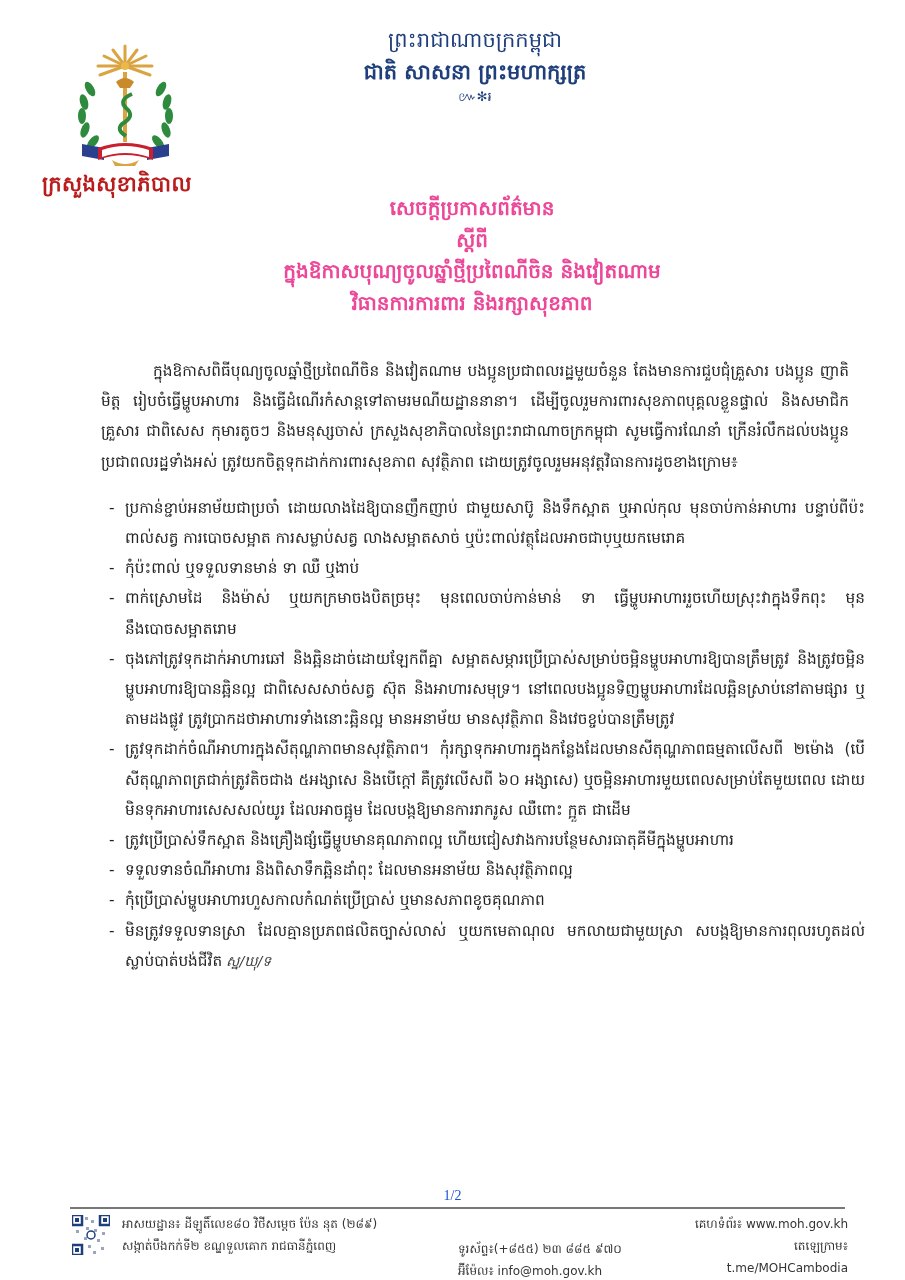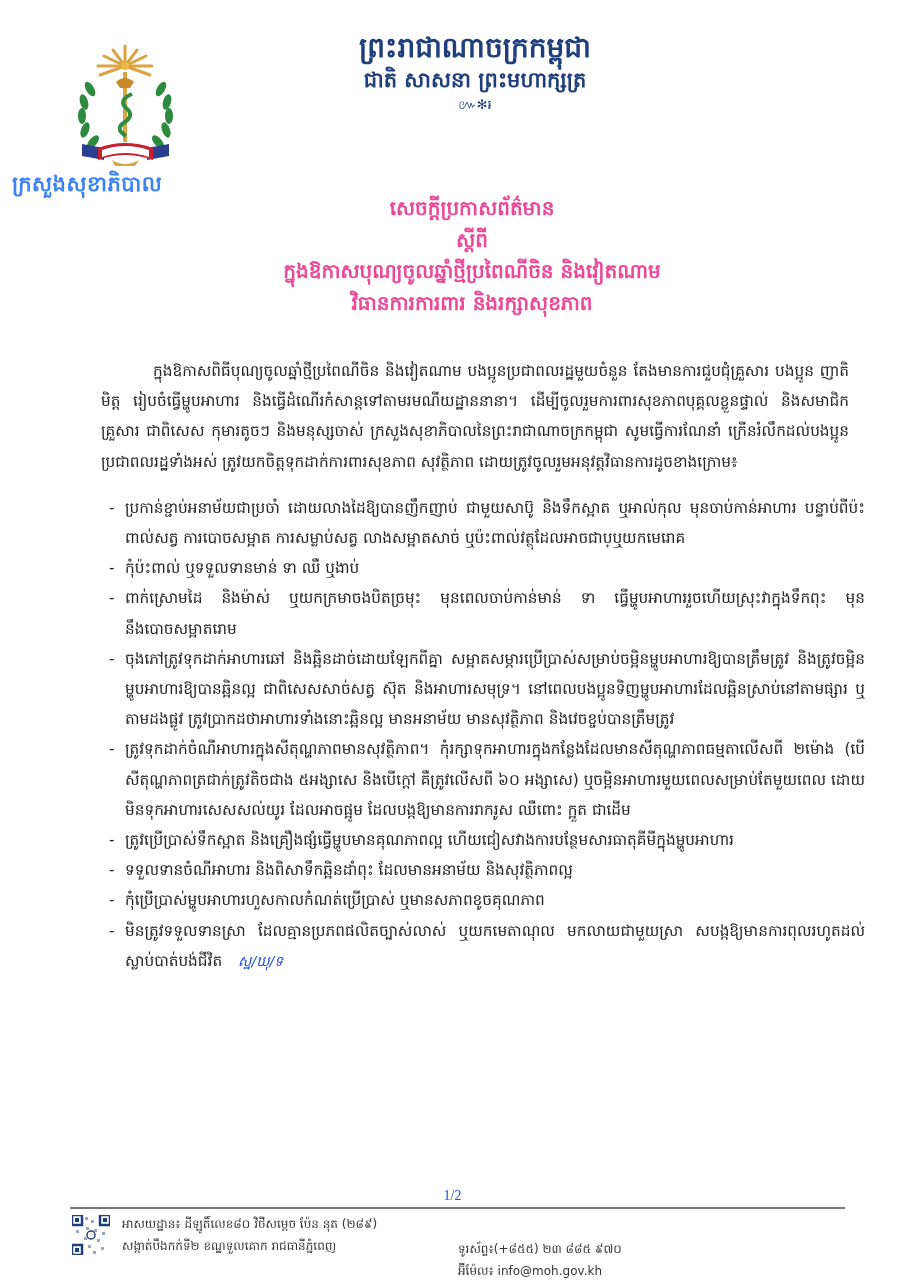--- a/index.html
+++ b/index.html
@@ -2,41 +2,41 @@
 <html><head>
 <meta charset="utf-8">
 <style>
   html, body { margin:0; padding:0; background:#ffffff; }
   body { width:905px; height:1280px; position:relative; overflow:hidden;
          font-family:"DejaVu Sans", sans-serif; color:#1a1a1a; }
   .page { position:absolute; left:0; top:0; width:905px; height:1280px; background:#fff; }
 
   
   .logo { position:absolute; left:68px; top:44px; width:115px; height:125px; }
-  .ministry-name { position:absolute; left:12px; top:170px; width:210px; 
-    font-size:21px; font-weight:bold; color:#3b82f6; letter-spacing:0.5px; }
+  .ministry-name { position:absolute; left:12px; top:170px; width:210px; text-align:center;
+    font-size:21px; font-weight:bold; color:#b91c1c; letter-spacing:0.5px; }
 
   
   .kingdom { position:absolute; left:300px; top:24px; width:350px; text-align:center; color:#1f3f7c; }
-  .kingdom .l1 { font-size:28px; font-weight:bold; line-height:32px;margin-top:8px; }
+  .kingdom .l1 { font-size:21px; font-weight:normal; line-height:32px; }
   .kingdom .l2 { font-size:21px; font-weight:bold; line-height:32px; }
   .kingdom .orn { font-size:13px; line-height:18px; color:#1f3f7c; }
 
   
   .titles { position:absolute; left:142px; top:193px; width:660px; text-align:center; color:#ec4899; }
   .titles div { font-size:20px; font-weight:bold; line-height:31.5px; }
 
   
   .body-text { position:absolute; left:85px; top:340px; width:780px; font-size:15.3px;
     line-height:30.2px; color:#222; text-align:justify; }
   .intro { text-indent:52px; margin:16px; }
   .bullets { list-style:none; margin:0; padding:0; }
   .bullets li { position:relative; padding-left:40px; }
   .bullets li .dash { position:absolute; left:24px; top:0; }
-  .signature { color:#1d4ed8; font-style:italic; font-size:14px; margin-left:16px; }
+  .signature { color:#404040; font-style:italic; font-size:14px; margin-left:4px; }
 
   
   .page-num { position:absolute; left:0; width:905px; top:1188px; text-align:center;
     font-family:"Liberation Serif", serif; font-size:14px; color:#1d4ed8; }
   .footer-rule { position:absolute; left:70px; width:775px; top:1207px; height:2px; background:#777; }
   .qr { position:absolute; left:72px; top:1215px; width:38px; height:40px; }
   .footer-col { position:absolute; top:1213px; font-size:12px; line-height:22px; color:#333; }
   .fc1 { left:122px; width:300px; }
   .fc2 { left:458px; width:220px;margin-top:25px; }
   .fc3 { left:680px; width:168px; text-align:right; }
@@ -141,13 +141,17 @@
   </svg>
 
   <div class="footer-col fc1">
     <div>អាសយដ្ឋាន៖ ដីឡូតិ៍លេខ៨០ វិថីសម្តេច ប៉ែន នុត (២៨៩)</div>
     <div>សង្កាត់បឹងកក់ទី២ ខណ្ឌទួលគោក រាជធានីភ្នំពេញ</div>
   </div>
   <div class="footer-col fc2">
     <div>ទូរស័ព្ទ៖(+៨៥៥) ២៣ ៨៨៥ ៩៧០</div>
     <div>អ៊ីម៉ែល៖ info@moh.gov.kh</div>
   </div>
+  <div class="footer-col fc3">
+    <div>គេហទំព័រ៖ www.moh.gov.kh</div>
+    <div>តេឡេក្រាម៖ t.me/MOHCambodia</div>
+  </div>
 </div>
 
 </body></html>

